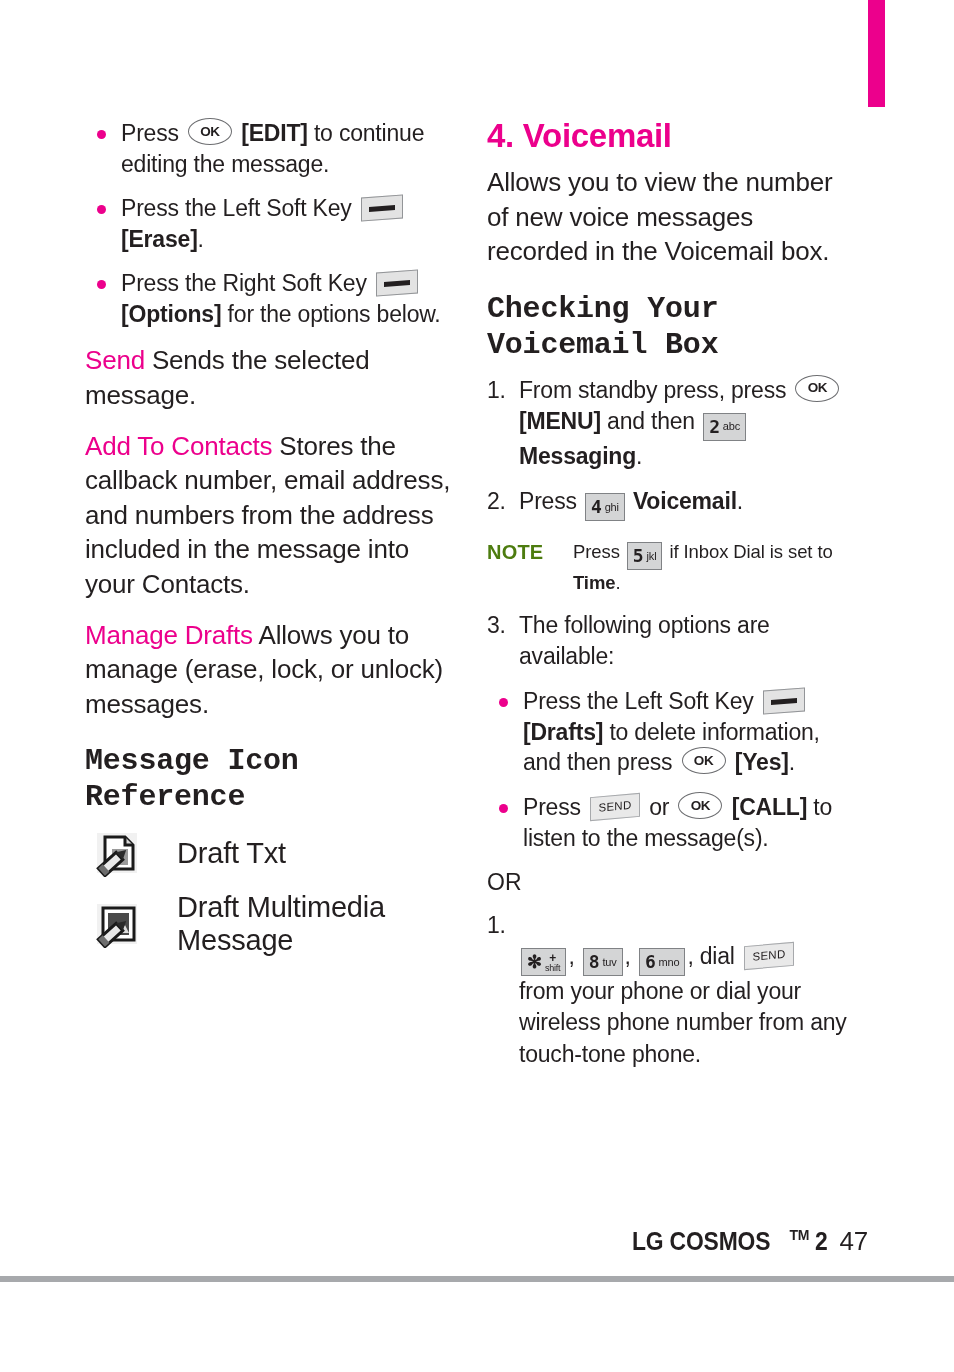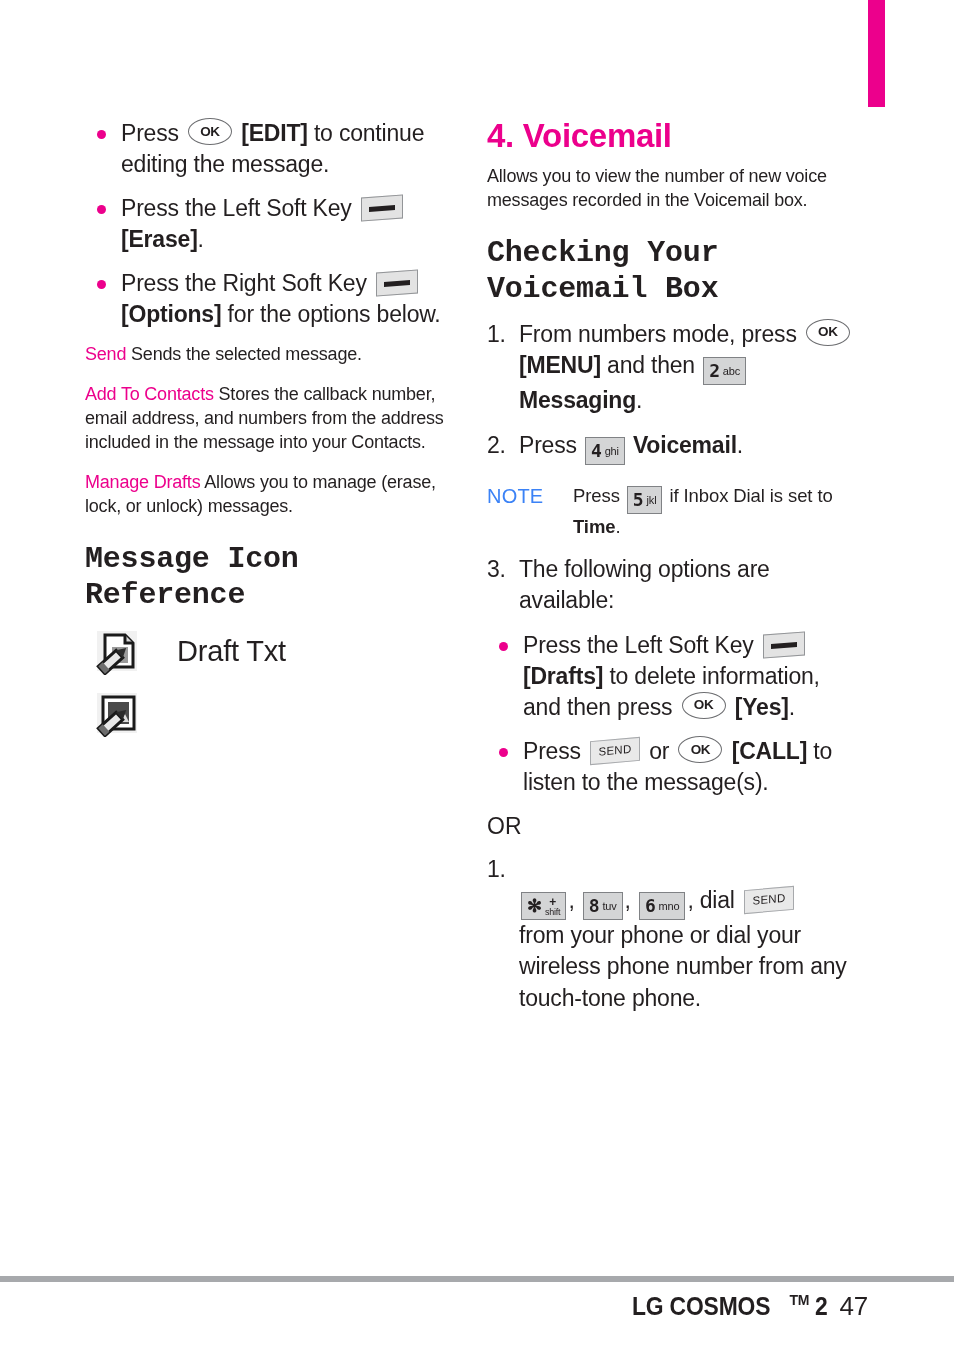--- a/index.html
+++ b/index.html
@@ -29,21 +29,21 @@
     position: absolute;
     left: 0;
     top: 1276px;
     width: 954px;
     height: 6px;
     background: #a7a9ac;
   }
   .footer-text {
     position: absolute;
     right: 86px;
-    top: 1291px;
+    top: 1226px;
     font-size: 26px;
     letter-spacing: -0.2px;
     color: #231f20;
     white-space: nowrap;
   }
   .footer-brand {
     font-weight: bold;
     font-family: "Liberation Sans Narrow", "Liberation Sans", sans-serif;
     transform: scaleX(0.88);
     transform-origin: left center;
@@ -80,21 +80,21 @@
   .h-sub {
     font-size: 30px;
     font-weight: bold;
     color: #231f20;
     margin: 22px 0 12px 0;
     line-height: 1.2;
     letter-spacing: -0.2px;
     font-family: Liberation Mono, monospace;
   }
   p.body {
-    font-size: 18px;
+    font-size: 26px;
     line-height: 1.33;
     margin: 0 0 16px 0;
     letter-spacing: -0.2px;
   }
   .term {
     color: #ec008c;
   }
   .bold { font-weight: bold; }
 
   
@@ -149,22 +149,22 @@
     margin: 18px 0 14px 0;
     padding-left: 86px;
     font-size: 18.5px;
     line-height: 1.38;
     letter-spacing: -0.1px;
   }
   .note-label {
     position: absolute;
     left: 0;
     top: 0;
-    color: #3b82f6;
-    font-weight: normal;
+    color: #4d7c0f;
+    font-weight: bold;
     font-size: 20px;
     letter-spacing: 0.2px;
   }
 
   .plain-line {
     font-size: 23px;
     line-height: 1.33;
     margin: 6px 0 12px 0;
   }
 
@@ -379,37 +379,38 @@
         <rect x="15" y="13" width="21" height="22" fill="#4a4a4a"></rect>
         <path d="M17 33 l6 -9 l5 6 l4 -5 l4 8 z" fill="#dcdcdc"></path>
 
         <g transform="rotate(-42 22 31)">
           <rect x="4" y="26" width="24" height="10" fill="#e8e8e8" stroke="#1a1a1a" stroke-width="3"></rect>
           <path d="M28 26 l9 5 l-9 5 z" fill="#2b2b2b"></path>
           <rect x="4" y="26" width="6" height="10" fill="#6d6d6d"></rect>
         </g>
       </svg>
     </div>
+    <div class="label">Draft Multimedia Message</div>
   </div>
 
 </div>
 
 <div class="col col-right">
 
   <h1 class="h-section">4. Voicemail</h1>
 
   <p class="body">Allows you to view the number of new voice messages recorded in the Voicemail box.</p>
 
   <h3 class="h-sub">Checking Your Voicemail Box</h3>
 
   <ol class="steps">
 
     <li>
       <span class="num">1.</span>
-      <span>From numbers mode, press</span>
+      <span>From standby press, press</span>
       <span class="key key-ok"></span><br>
       <span class="bold">[MENU]</span><span> and then</span>
       <span class="key key-num">
         <span class="digit">2</span>
           <span class="letters">abc</span>
       </span><br>
       <span class="bold">Messaging</span><span>.</span>
     </li>
 
     <li>

